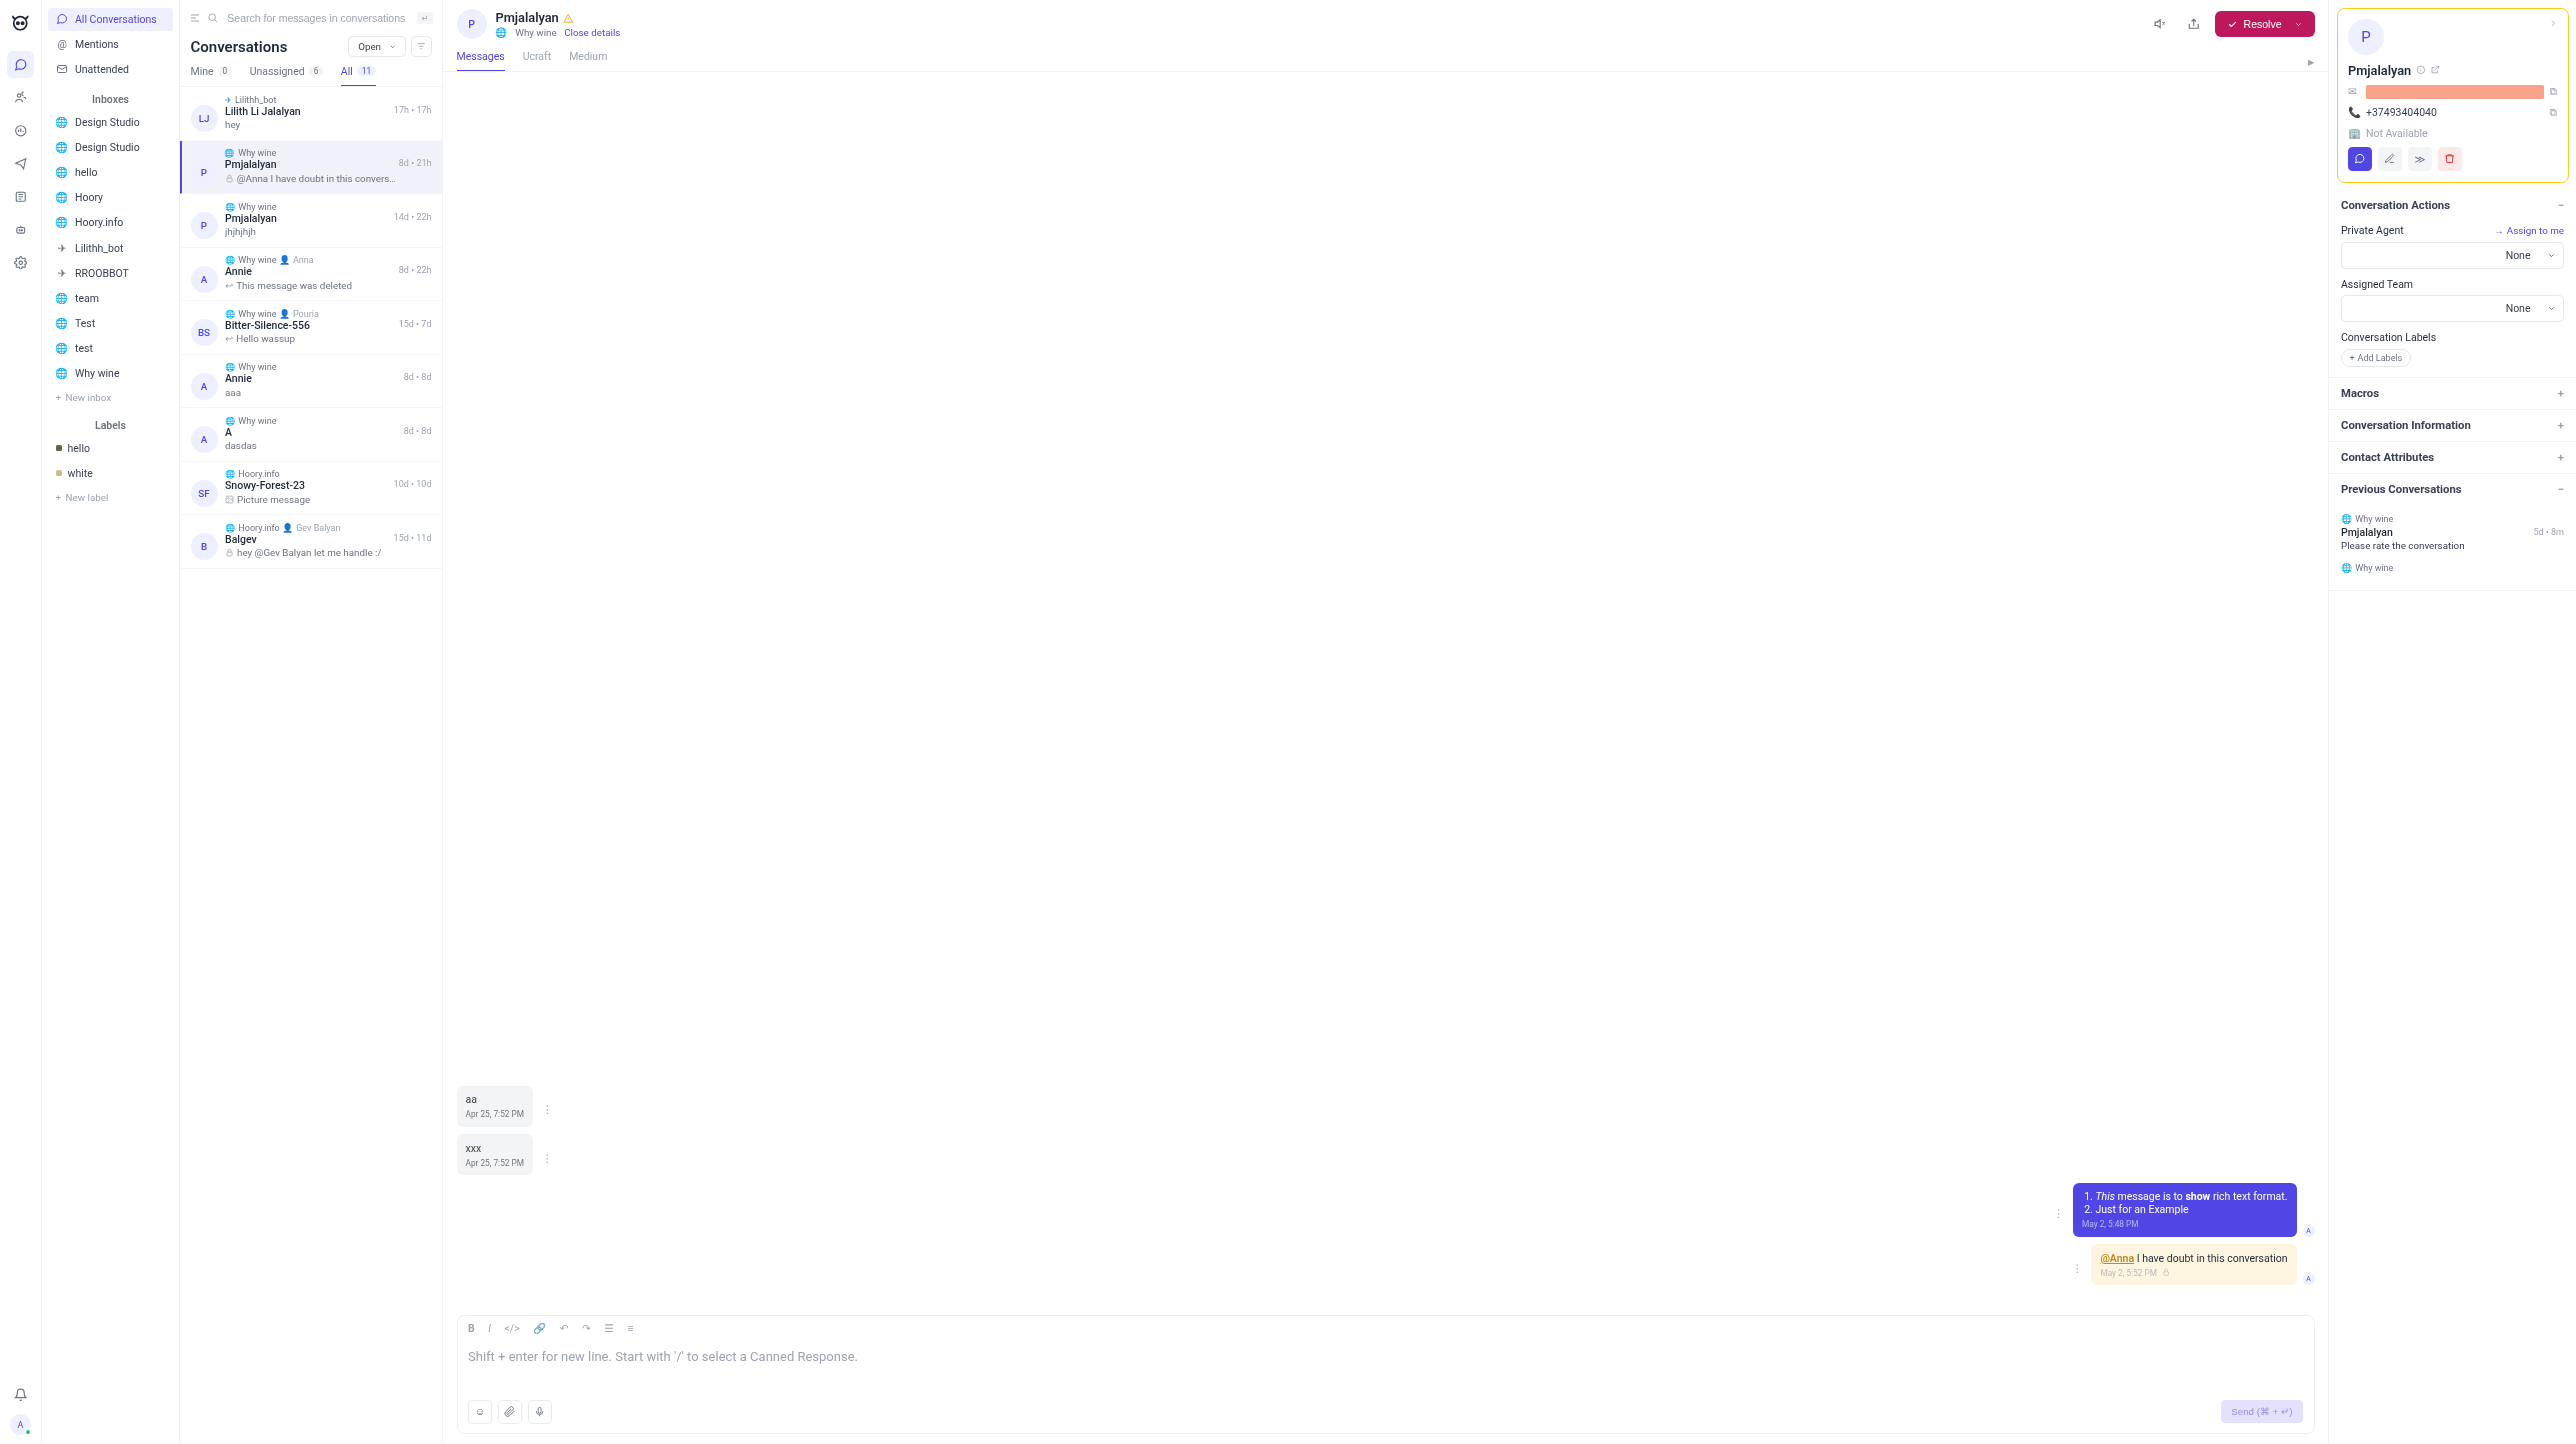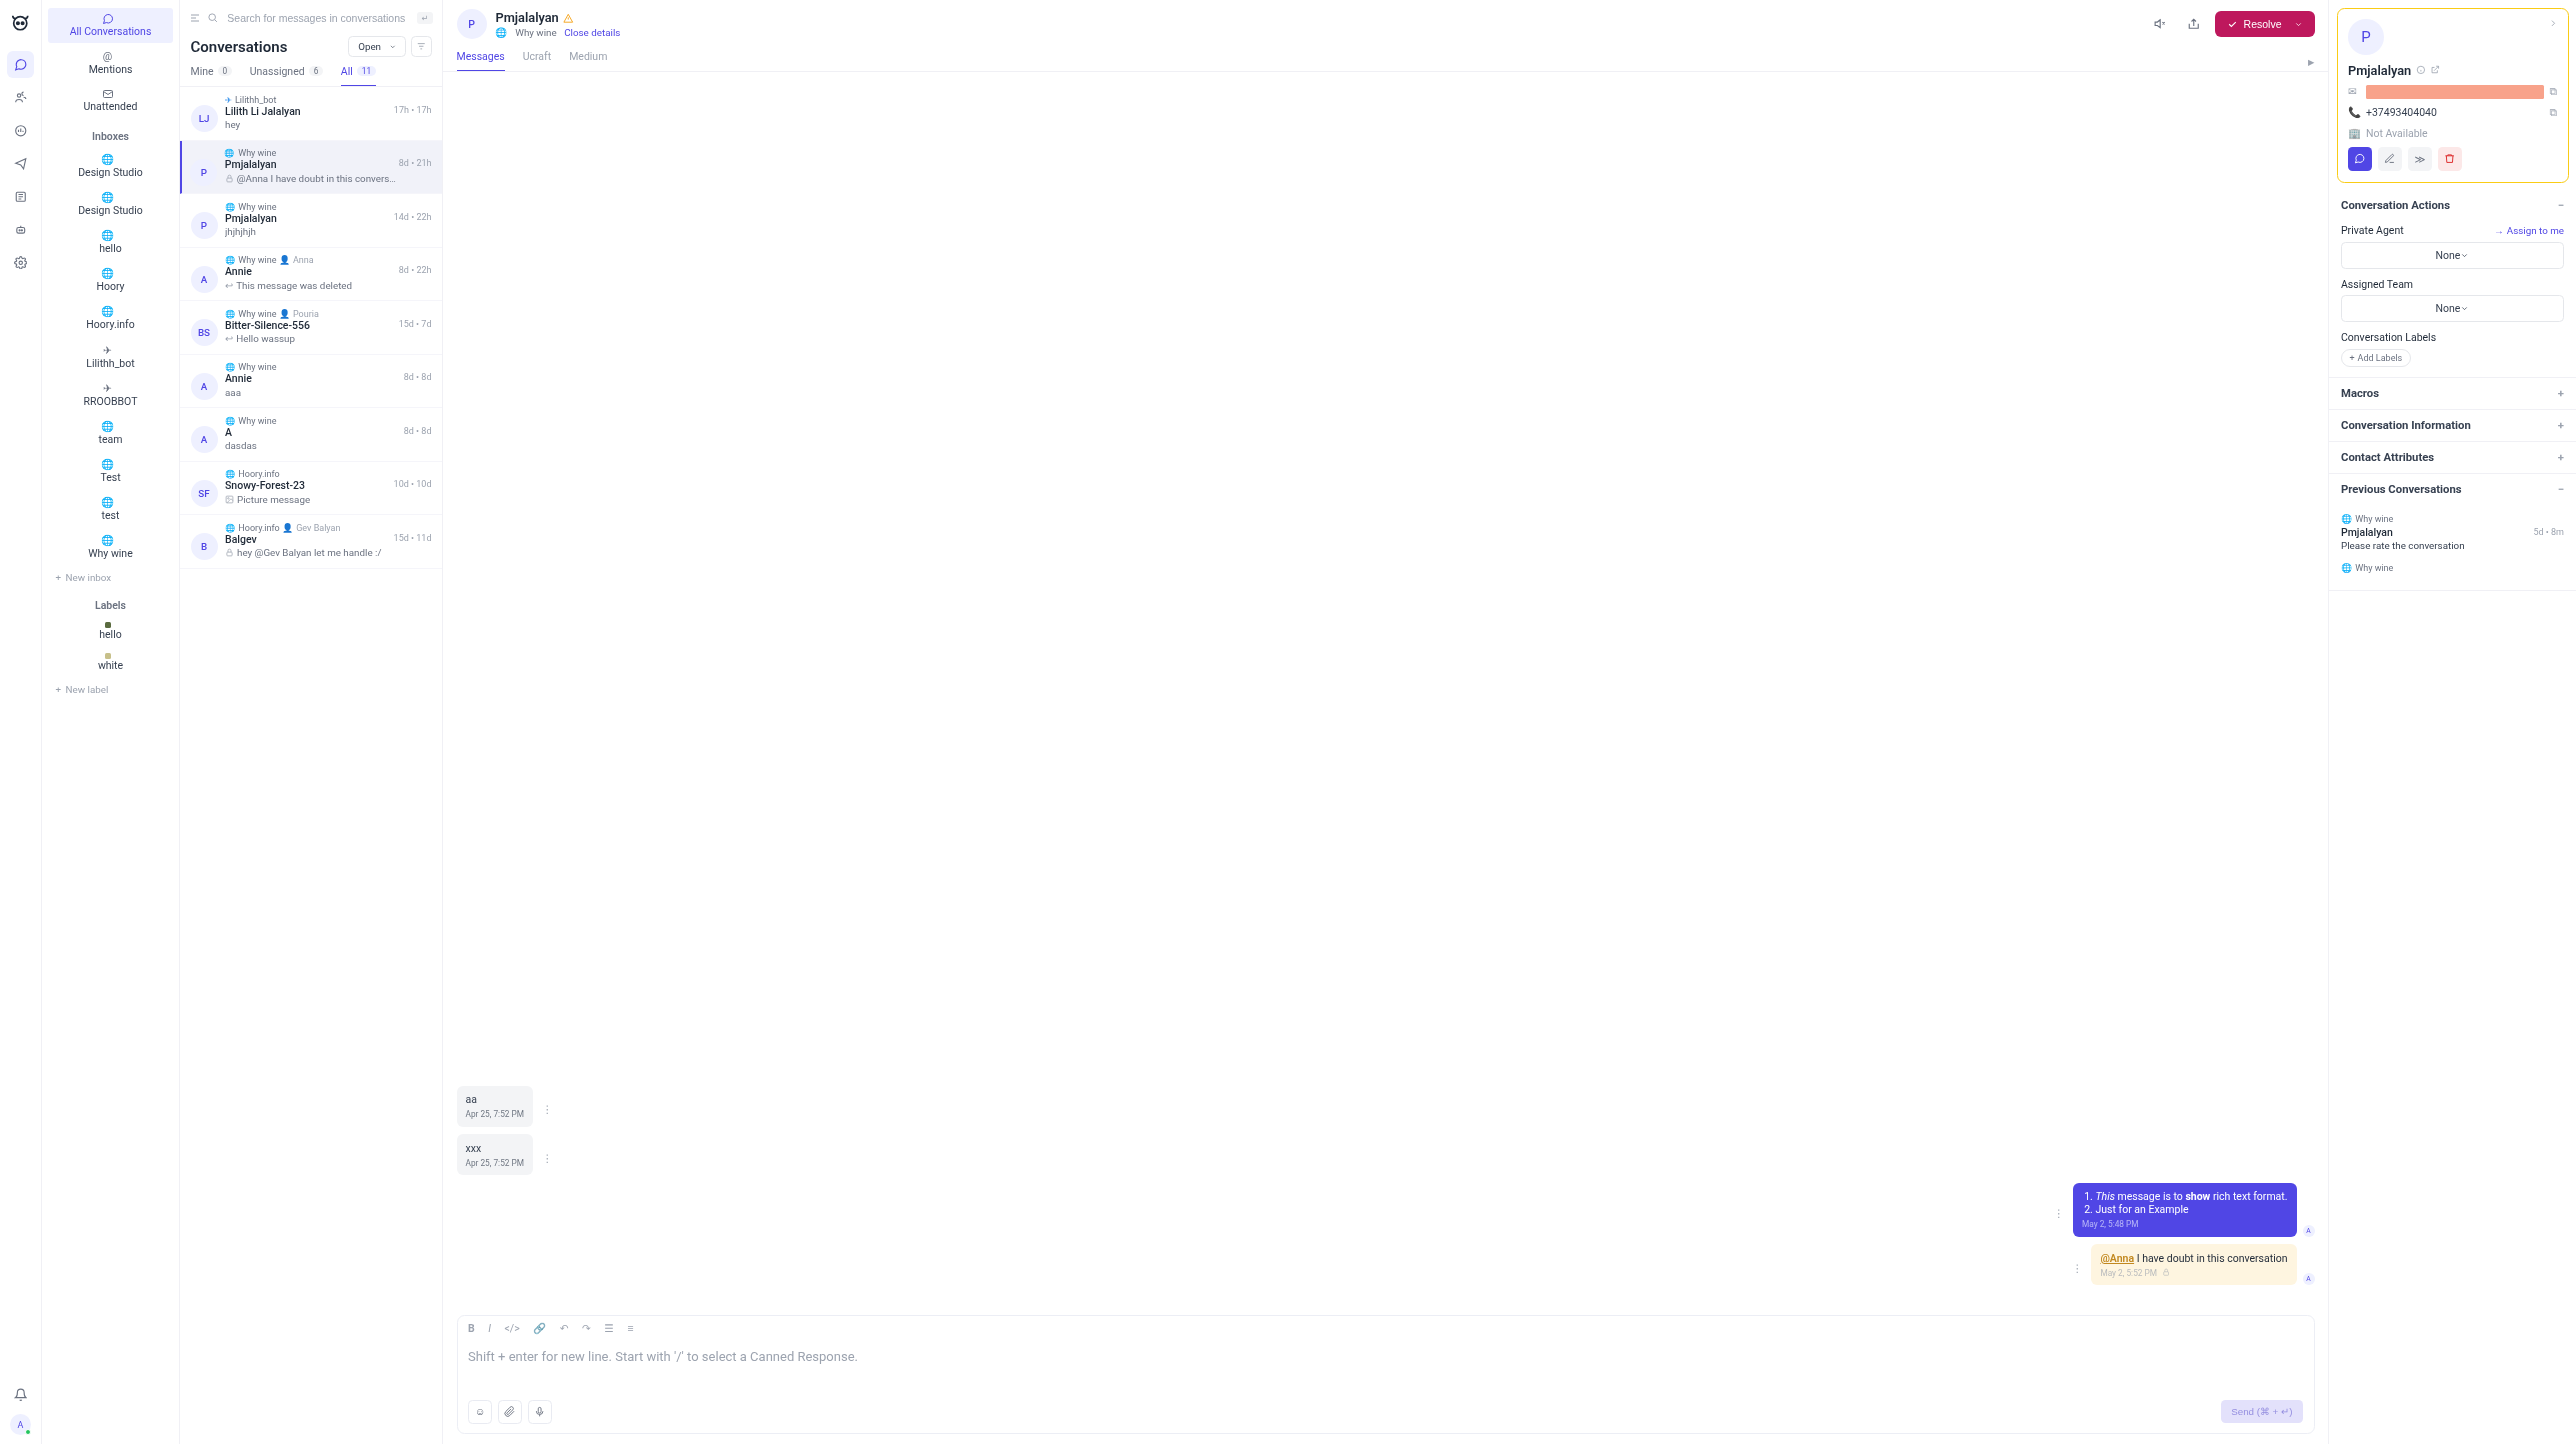--- a/index.html
+++ b/index.html
@@ -10,21 +10,21 @@
 .rail { width: 42px; background: #fff; border-right: 0.8px solid #f0f0f5; display: flex; flex-direction: column; align-items: center; padding: 9px 0; }
 .rail-logo { width: 27px; height: 27px; margin-bottom: 15px; display:flex; align-items:center; justify-content:center; }
 .rail-btn { width: 27px; height: 27px; border-radius: 6px; display: flex; align-items: center; justify-content: center; margin-bottom: 6px; cursor: pointer; color: #6b7280; }
 .rail-btn.active { background: #eef0ff; color: #5046e5; }
 .rail-spacer { flex: 1; }
 .rail-avatar { width: 21px; height: 21px; border-radius: 50%; background: #eef0ff; display:flex; align-items:center; justify-content:center; color:#5046e5; font-size:9px; position:relative; }
 .rail-avatar .dot { position:absolute; bottom:0; right:0; width:6px; height:6px; background:#22c55e; border-radius:50%; border:0.8px solid #fff; }
 
 
 .sidebar { width: 138px; background:#fff; border-right:0.8px solid #f0f0f5; padding: 7.5px 6px; overflow-y:auto; }
-.sb-item { display:flex; align-items:center; padding:5.3px 7.5px; border-radius:3px; cursor:pointer; color:#374151; font-size:10.5px; margin-bottom:1.5px;flex-direction:column; }
+.sb-item { display:flex; align-items:center; padding:5.3px 7.5px; border-radius:3px; cursor:pointer; color:#374151; font-size:10.5px; margin-bottom:1.5px; }
 .sb-item.active { background:#eef0ff; color:#5046e5; }
 .sb-item .ic { width:13.5px; margin-right:6px; display:inline-flex; align-items:center; justify-content:center; color:#6b7280; }
 .sb-item.active .ic { color:#5046e5; }
 .sb-section { color:#6b7280; font-weight:600; font-size:10.5px; padding:10.5px 7.5px 4.5px;text-align:center; }
 .sb-add { color:#9ca3af; font-size:9.8px; padding:5.3px 7.5px; cursor:pointer; display:flex; align-items:center; }
 .sb-add:before { content:"+"; margin-right:4.5px; }
 .chip { width:6px; height:6px; border-radius:1.5px; display:inline-block; margin-right:6px; }
 
 
 .convlist { width: 263px; background:#fff; border-right:0.8px solid #f0f0f5; display:flex; flex-direction:column;  overflow:hidden;}
@@ -112,21 +112,21 @@
 .cc-ab { width:24px; height:24px; border-radius:4.5px; display:flex; align-items:center; justify-content:center; cursor:pointer; background:#f3f4f6; color:#6b7280; }
 .cc-ab.primary { background:#5046e5; color:#fff; }
 .cc-ab.danger { background:#fce8e8; color:#dc2626; }
 
 .section { border-bottom:0.8px solid #f0f0f5; }
 .sec-head { display:flex; align-items:center; justify-content:space-between; padding:9px 12px; font-weight:700; color:#374151; cursor:pointer; font-size:11.3px;}
 .sec-toggle { color:#9ca3af; }
 .sec-body { padding:3px 12px 10.5px; }
 .field-label { font-size:10.5px; color:#1f2937; margin-bottom:4.5px; display:flex; justify-content:space-between; align-items:center;}
 .assign-link { color:#5046e5; font-size:9.8px; cursor:pointer; display:flex; align-items:center; gap:3px;}
-.select { border:0.8px solid #e5e7eb; border-radius:4.5px; padding:6px 7.5px; display:flex; justify-content:center; align-items:center; cursor:pointer; margin-bottom:9px; color:#374151;}
+.select { border:0.8px solid #e5e7eb; border-radius:4.5px; padding:6px 7.5px; display:flex; justify-content:flex-end; align-items:center; cursor:pointer; margin-bottom:9px; color:#374151;gap:16px;}
 .label-btn { border:0.8px solid #e5e7eb; border-radius:9px; padding:3px 7.5px; font-size:9px; color:#6b7280; cursor:pointer; display:inline-flex; align-items:center; gap:3px;}
 .prev-conv { padding:6px 0; }
 .pc-inbox { color:#6b7280; font-size:9px; display:flex; align-items:center; gap:3px;}
 .pc-row{display:flex; justify-content:space-between; align-items:center; margin-top:1.5px;}
 .pc-name { color:#1f2937; font-weight:500; font-size:10.5px;}
 .pc-meta { color:#9ca3af; font-size:9px; }
 .pc-preview { color:#374151; font-size:9.8px; margin-top:1.5px;}
 
 svg{display:block;}
 </style>

